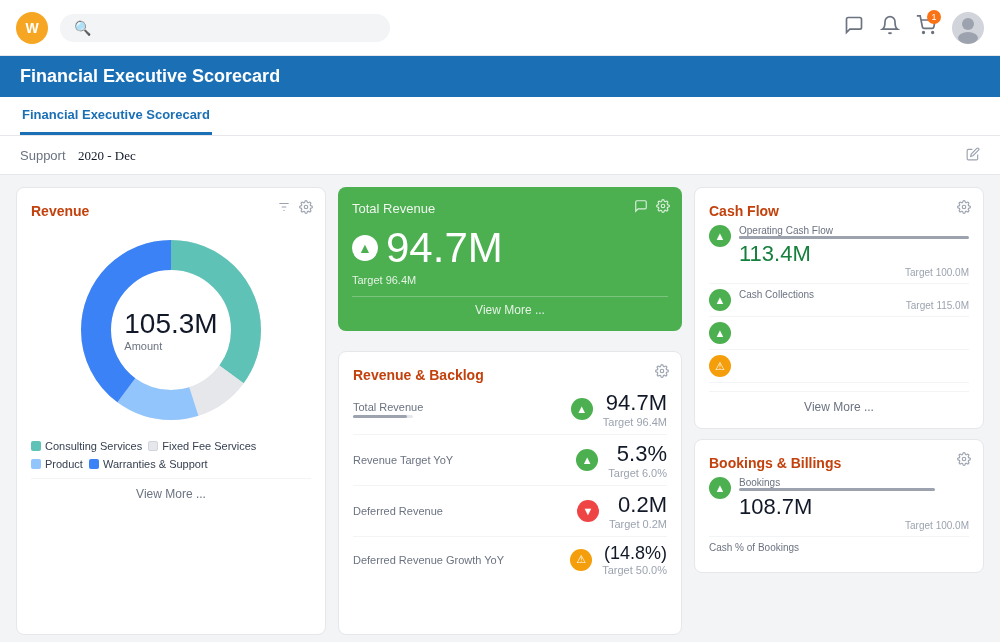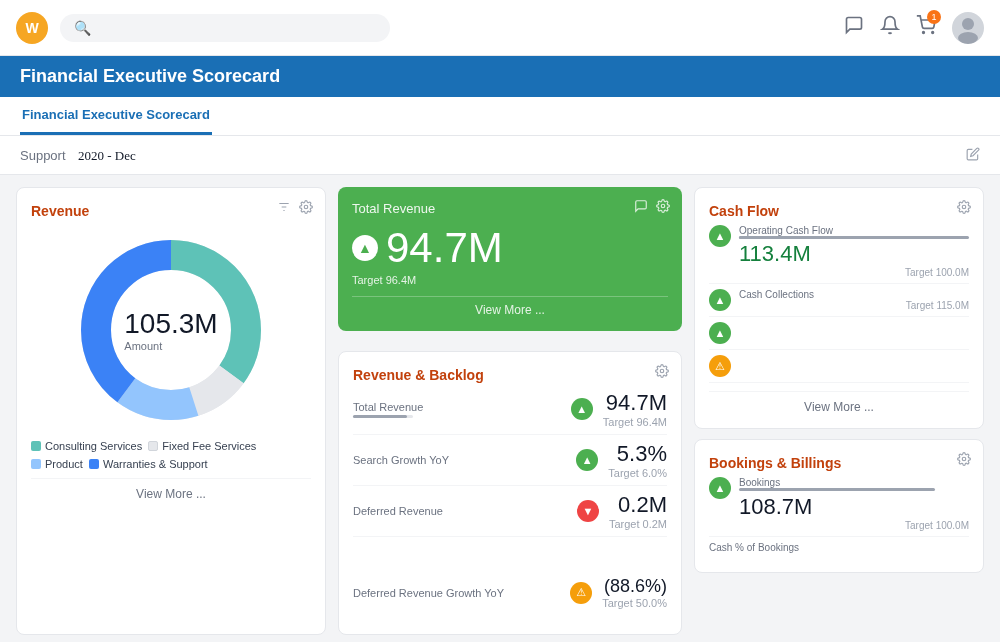--- a/index.html
+++ b/index.html
@@ -70,21 +70,21 @@
     
     .legend { display: flex; flex-wrap: wrap; gap: 6px; margin-top: 8px; font-size: 11px; color: #374151; }
     .legend-item { display: flex; align-items: center; gap: 4px; }
     .legend-dot { width: 10px; height: 10px; border-radius: 2px; }
 
     
     .view-more { text-align: center; font-size: 12px; color: #6b7280; cursor: pointer; margin-top: 8px; border-top: 1px solid #f3f4f6; padding-top: 8px; }
 
     
     .metric-row { display: flex; align-items: center; gap: 10px; padding: 6px 0; border-bottom: 1px solid #f3f4f6; }
-    .metric-row:last-child { border-bottom: none; margin-top: 33px; }
+    .metric-row:last-child { border-bottom: none; }
     .metric-info { flex: 1; }
     .metric-name { font-size: 11px; color: #6b7280; }
     .metric-bar { width: 60px; height: 3px; background: #e5e7eb; border-radius: 2px; margin-top: 2px; }
     .metric-bar-fill { height: 100%; border-radius: 2px; }
     .metric-value { font-size: 22px; font-weight: 300; color: #111827; }
     .metric-target { font-size: 11px; color: #9ca3af; }
     .metric-right { text-align: right; }
 
     
     .status-up { width: 22px; height: 22px; background: #4caf50; border-radius: 50%; display: flex; align-items: center; justify-content: center; color: white; font-size: 11px; flex-shrink: 0; }
@@ -273,21 +273,21 @@
         <div class="status-up">▲</div>
         <div class="metric-right">
           <div class="metric-value">94.7M</div>
           <div class="metric-target">Target  96.4M</div>
         </div>
       </div>
 
       
       <div class="metric-row">
         <div class="metric-info">
-          <div class="metric-name">Search Growth YoY</div>
+          <div class="metric-name">Revenue Target YoY</div>
         </div>
         <div class="status-up">▲</div>
         <div class="metric-right">
           <div class="metric-value">5.3%</div>
           <div class="metric-target">Target  6.0%</div>
         </div>
       </div>
 
       
       <div class="metric-row">
@@ -301,21 +301,21 @@
         </div>
       </div>
 
       
       <div class="metric-row">
         <div class="metric-info">
           <div class="metric-name">Deferred Revenue Growth YoY</div>
         </div>
         <div class="status-warn">⚠</div>
         <div class="metric-right">
-          <div class="metric-value" style="font-size:18px;">(88.6%)</div>
+          <div class="metric-value" style="font-size:18px;">(14.8%)</div>
           <div class="metric-target">Target  50.0%</div>
         </div>
       </div>
     </div>
 
   </div>
 
   <div class="right-col">
 
     <div class="card">

